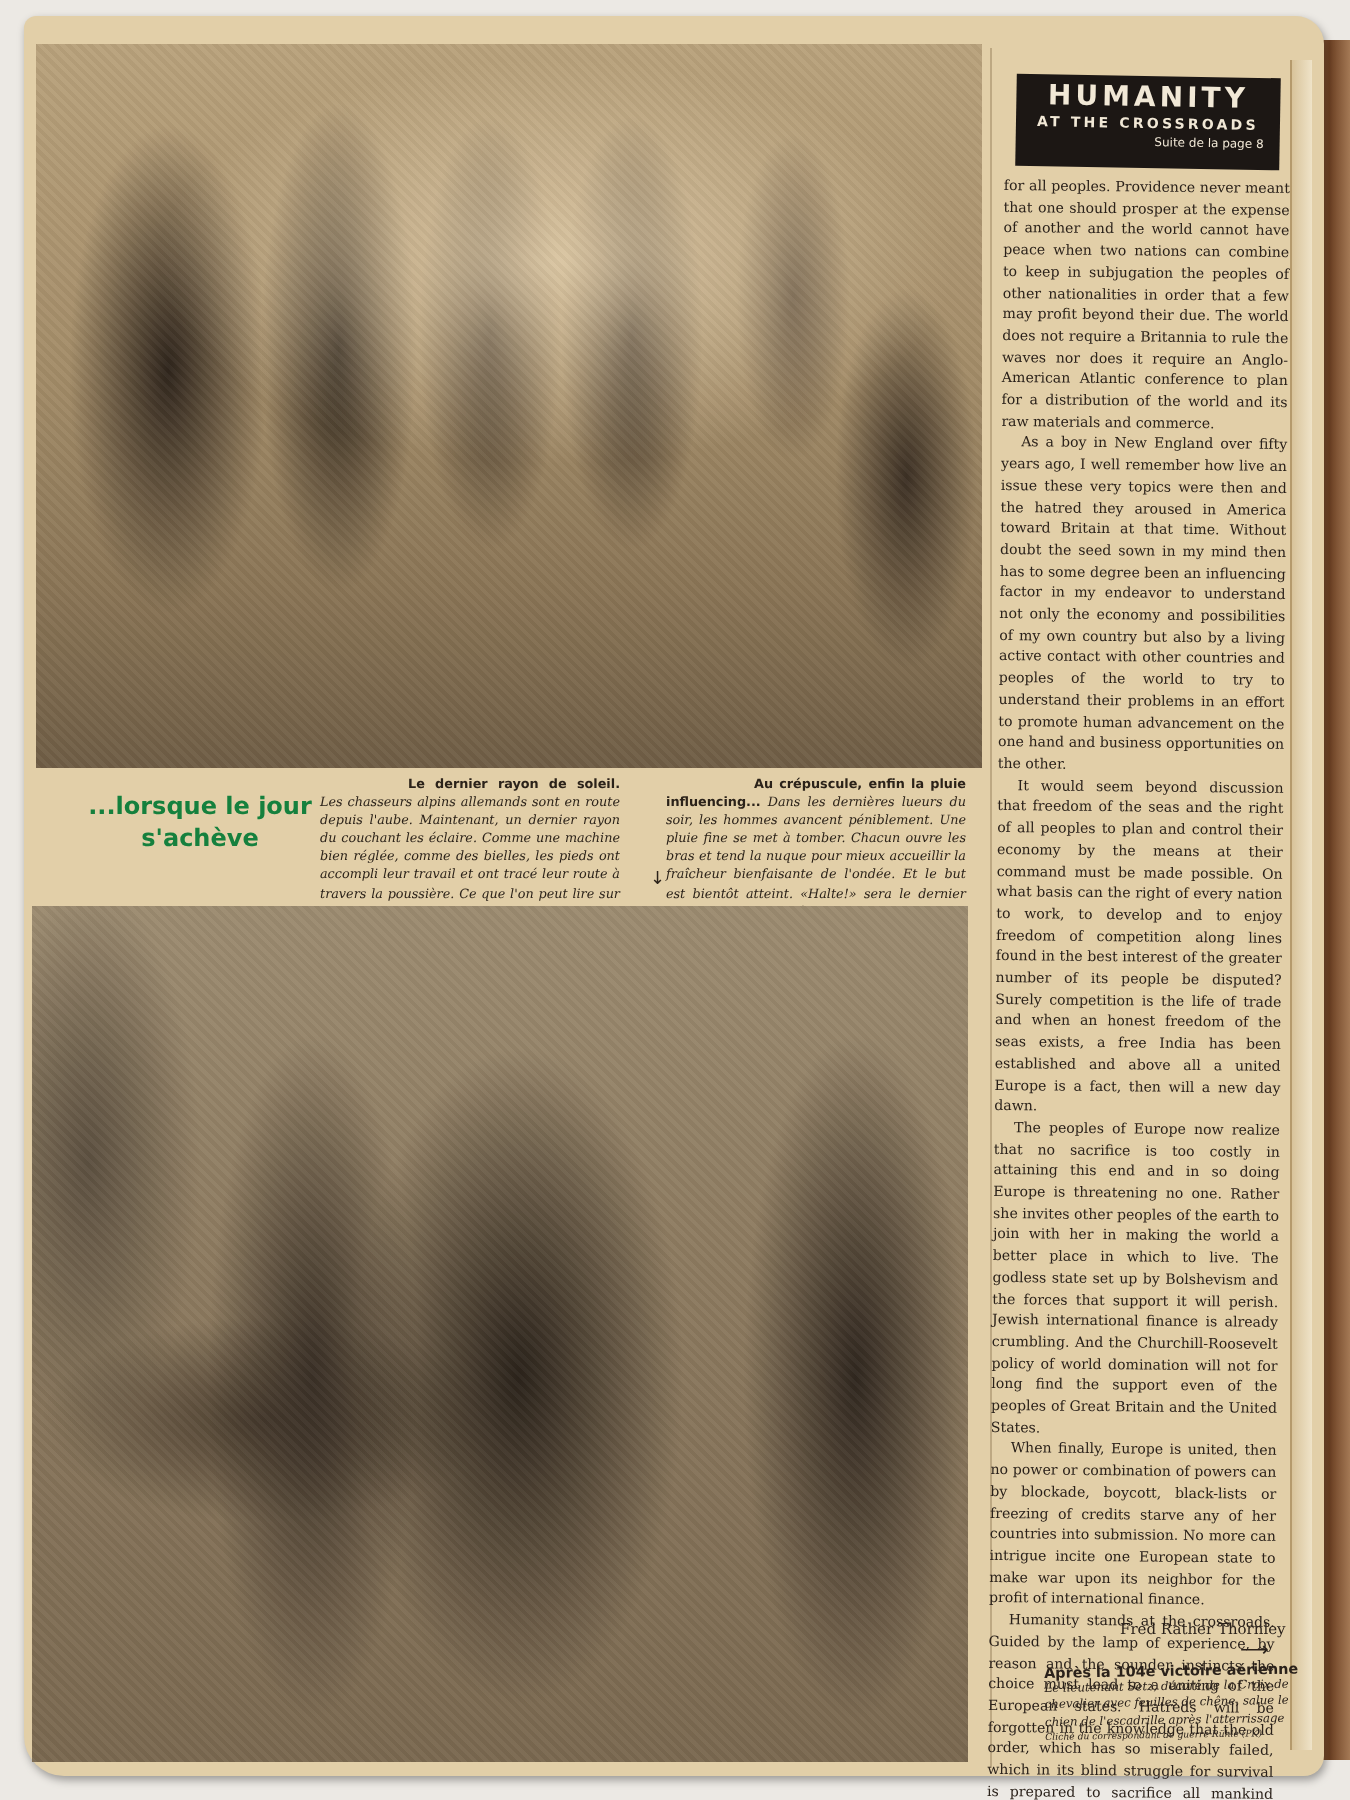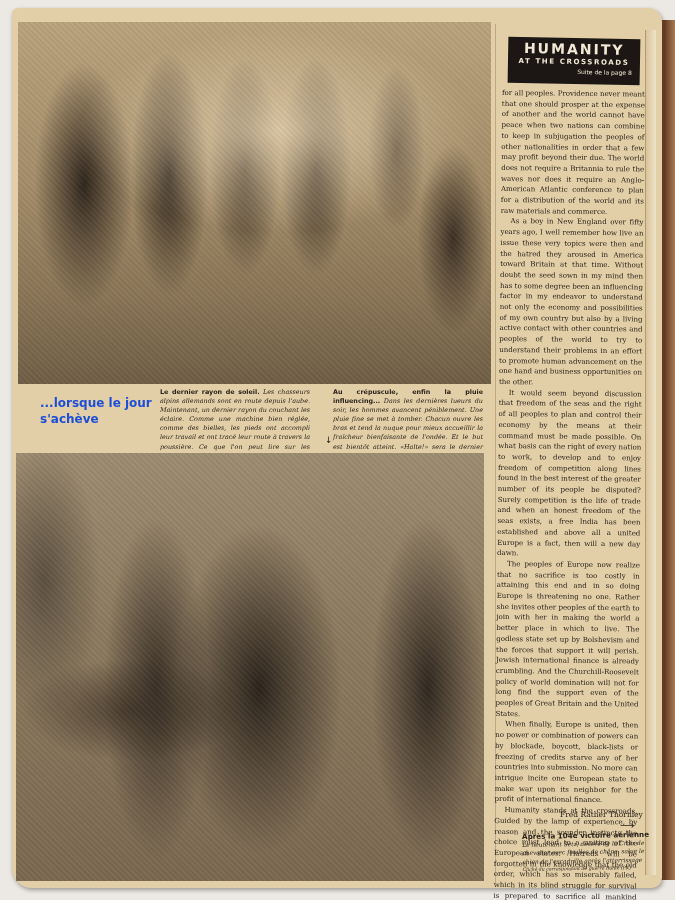--- a/index.html
+++ b/index.html
@@ -54,30 +54,31 @@
       background: repeating-linear-gradient(45deg, rgba(255,255,255,0.03) 0 2px, rgba(0,0,0,0.03) 2px 4px);
     }
     .photo-label {
       position: absolute; left: 8px; bottom: 6px;
       font-family: "DejaVu Sans", sans-serif; font-size: 8px; color: rgba(255,240,210,0.0);
     }
 
     
     .headline {
       position: absolute; left: 40px; top: 395px; width: 120px;
+      text-align: center;
       font-family: "DejaVu Sans", sans-serif; font-weight: bold;
-      font-size: 12px; line-height: 16px; color: #1d4ed8;
+      font-size: 12px; line-height: 16px; color: #15803d;
     }
     .caption {
       position: absolute; top: 388px; height: 60px;
       font-family: "DejaVu Serif", serif; font-style: italic;
       font-size: 6.4px; line-height: 9.1px; color: #2b2219;
       text-align: justify;
     }
-    .caption b { font-style: normal; font-family: "DejaVu Sans", sans-serif; font-weight: bold; }
+    .caption b { font-style: normal; font-family: "DejaVu Sans", sans-serif; font-weight: bold; margin-left: 44px; }
     .caption-1 { left: 160px; width: 150px; }
     .caption-2 { left: 333px; width: 150px; }
     .down-arrow {
       position: absolute; left: 325px; top: 435px; font-size: 9px; color: #2b2219;
       font-family: "DejaVu Sans", sans-serif;
     }
 
     
     .title-box {
       position: absolute; left: 508px; top: 38px; width: 132px; height: 46px;

